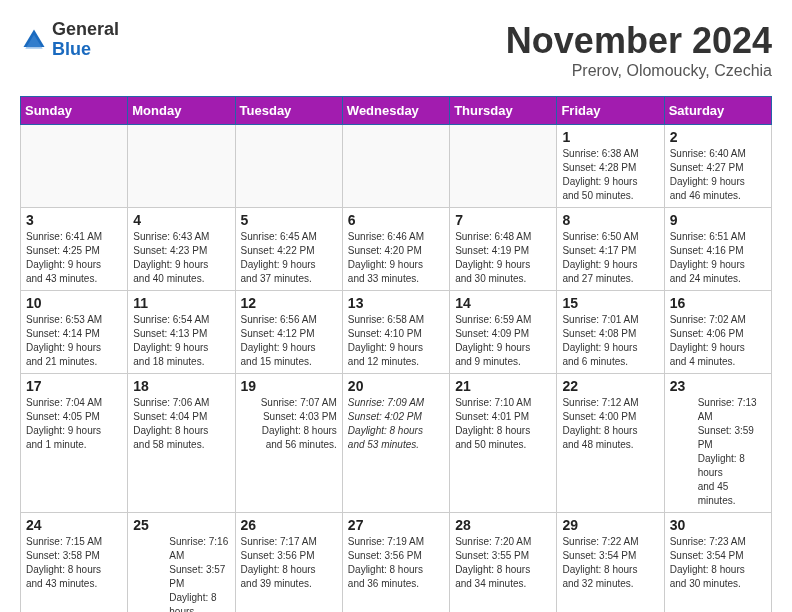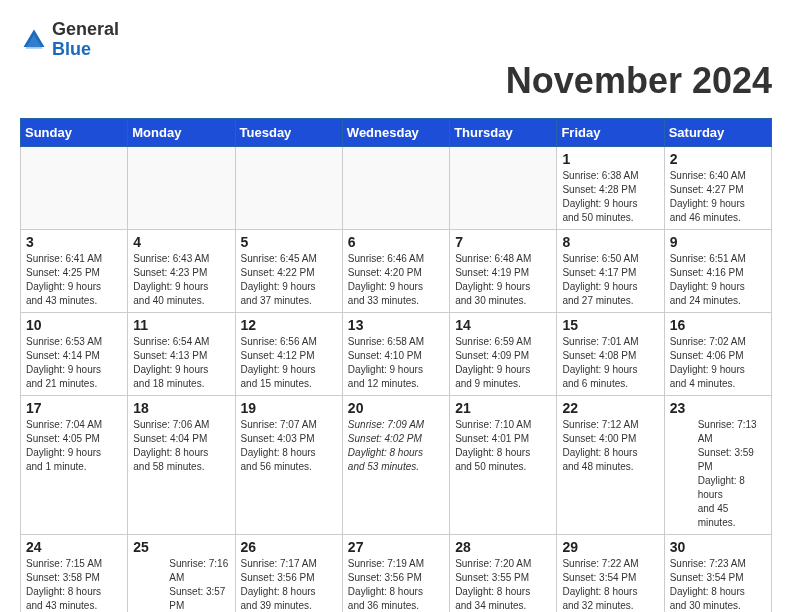--- a/index.html
+++ b/index.html
@@ -29,38 +29,37 @@
       line-height: 1.1;
     }
     .logo-general { color: #333; }
     .logo-blue { color: #1a6abf; }
     .logo-icon {
       width: 28px;
       height: 28px;
     }
     .title-block {
       text-align: right;
-      margin-top: 40px;
     }
     .month-title {
       font-size: 36px;
       font-weight: bold;
       color: #333;
     }
     .subtitle {
       font-size: 16px;
       color: #555;
     }
     table {
       width: 100%;
       border-collapse: collapse;
       font-size: 11px;
     }
     thead th {
-      background-color: #1d4ed8;
+      background-color: #a21caf;
       color: #fff;
       padding: 6px 4px;
       text-align: left;
       font-size: 13px;
       font-weight: bold;
       border: 1px solid #2563a8;
     }
     td {
       border: 1px solid #ccc;
       vertical-align: top;
@@ -95,20 +94,21 @@
       <polygon points="16,4 28,24 4,24" fill="#1a6abf"></polygon>
       <polygon points="16,10 26,26 6,26" fill="#4a90d9" opacity="0.5"></polygon>
     </svg>
     <div class="logo-text">
       <span class="logo-general">General</span>
       <span class="logo-blue">Blue</span>
     </div>
   </div>
   <div class="title-block">
     <div class="month-title">November 2024</div>
+    <div class="subtitle">Prerov, Olomoucky, Czechia</div>
   </div>
 </div>
 
 <table>
   <thead>
     <tr>
     <th>Sunday</th>
         <th>Monday</th>
         <th>Tuesday</th>
         <th>Wednesday</th>
@@ -251,21 +251,21 @@
         </td>
         <td class="filled">
           <div class="day-num">18</div>
           <div class="day-detail" style="white-space: pre-line;">Sunrise: 7:06 AM
 Sunset: 4:04 PM
 Daylight: 8 hours
 and 58 minutes.</div>
         </td>
         <td class="filled">
           <div class="day-num">19</div>
-          <div class="day-detail" style="white-space: pre-line;">Sunrise: 7:07 AM
+          <div class="day-detail" style="white-space: pre-line; text-align: right;">Sunrise: 7:07 AM
 Sunset: 4:03 PM
 Daylight: 8 hours
 and 56 minutes.</div>
         </td>
         <td class="filled">
           <div class="day-num">20</div>
           <div class="day-detail" style="white-space: pre-line; font-style: italic;">Sunrise: 7:09 AM
 Sunset: 4:02 PM
 Daylight: 8 hours
 and 53 minutes.</div>

